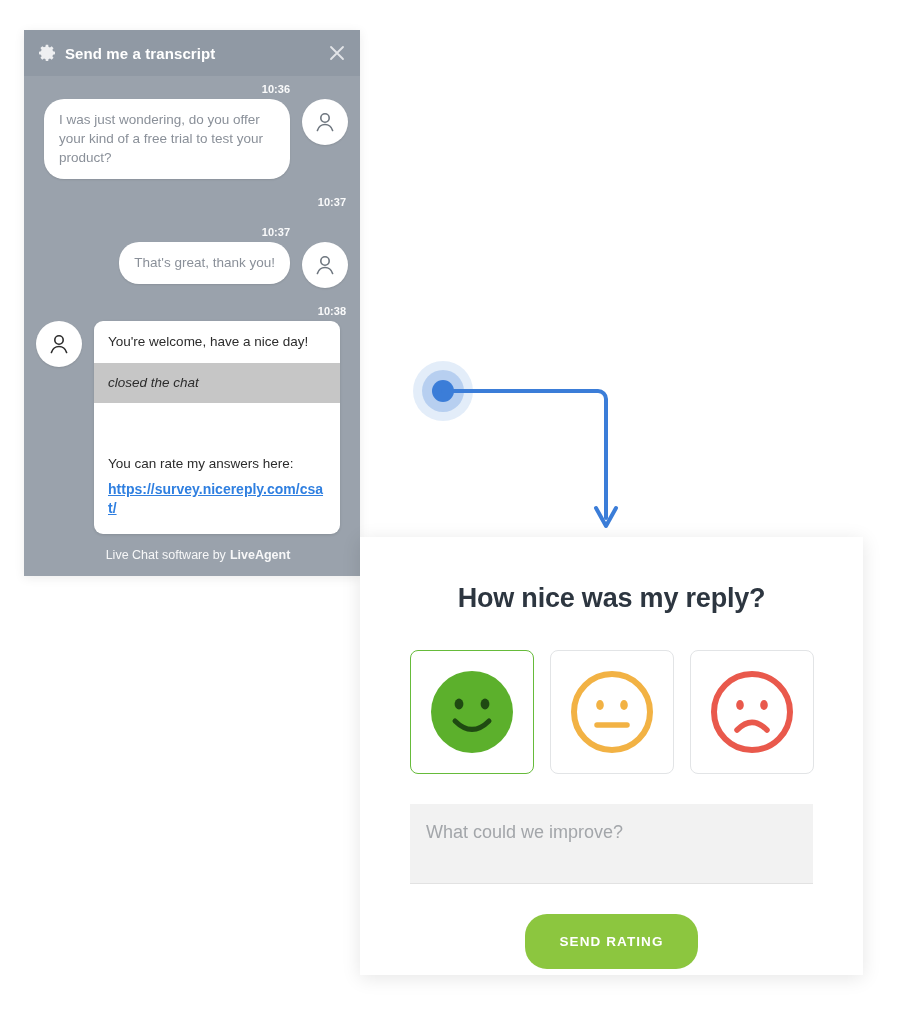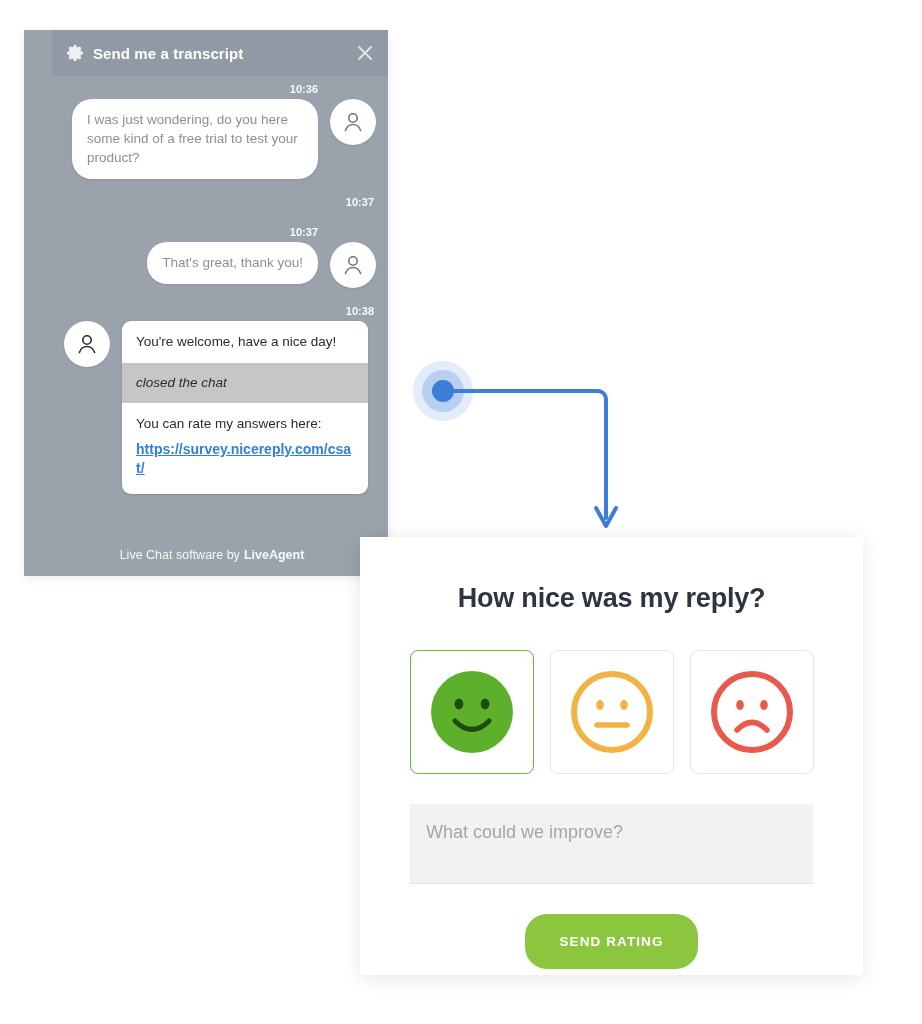--- a/index.html
+++ b/index.html
@@ -19,21 +19,20 @@
   
   .chat-window {
     position: absolute;
     left: 24px;
     top: 30px;
     width: 336px;
     height: 546px;
     background: #9aa2ac;
     box-shadow: 0 2px 10px rgba(0,0,0,0.08);
     overflow: hidden;
-    padding-left: 28px;
   }
   .chat-header {
     position: relative;
     height: 46px;
     background: #9099a4;
     display: flex;
     align-items: center;
     padding: 0 12px 0 13px;
     box-sizing: border-box;
   }
@@ -128,21 +127,21 @@
     line-height: 19px;
     color: #2c2c2c;
   }
   .card-part.system {
     background: #c6c6c6;
     font-style: italic;
     color: #2c2c2c;
     padding-top: 10px;
     padding-bottom: 11px;
   }
-  .card-part.link-part { padding-bottom: 16px; }
+  .card-part.link-part { padding-bottom: 16px; margin-top: 40px; }
   .survey-link {
     display: block;
     margin-top: 7px;
     color: #2f7fe0;
     font-weight: bold;
     text-decoration: underline;
     font-size: 14px;
     word-break: break-all;
     cursor: pointer;
   }
@@ -267,21 +266,21 @@
         <path d="M5 5 L17 17 M17 5 L5 17" stroke="#ffffff" stroke-width="1.8" fill="none" stroke-linecap="round"></path>
       </svg>
     </span>
   </div>
 
   <div class="chat-body">
 
     <div class="msg-row visitor">
       <div class="msg-time">10:36</div>
       <div class="msg-line">
-        <div class="bubble visitor-bubble">I was just wondering, do you here some kind of a free trial to test your product?</div>
+        <div class="bubble visitor-bubble">I was just wondering, do you offer your kind of a free trial to test your product?</div>
         <div class="avatar">
           <svg width="26" height="26" viewBox="0 0 26 26" fill="none" stroke="#6e767f" stroke-width="1.6">
             <circle cx="13" cy="9" r="4.2"></circle>
             <path d="M5.4 21.5c1.3-4 4.2-6 7.6-6s6.3 2 7.6 6" stroke-linecap="round"></path>
           </svg>
         </div>
       </div>
     </div>
 
     <div class="msg-row agent">

